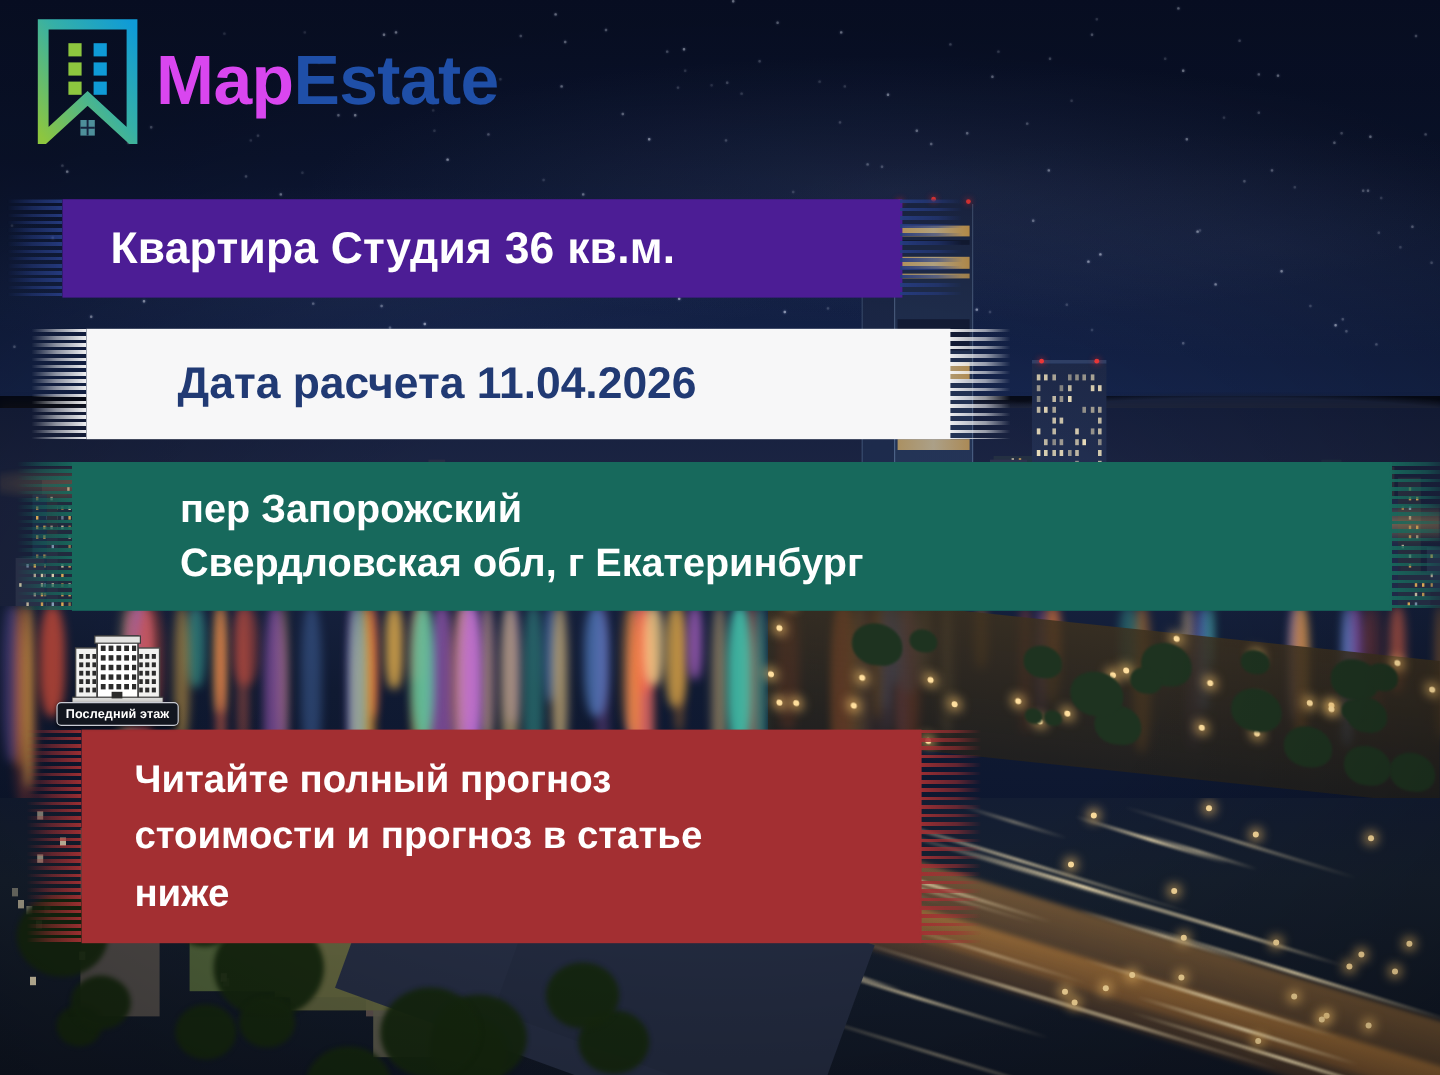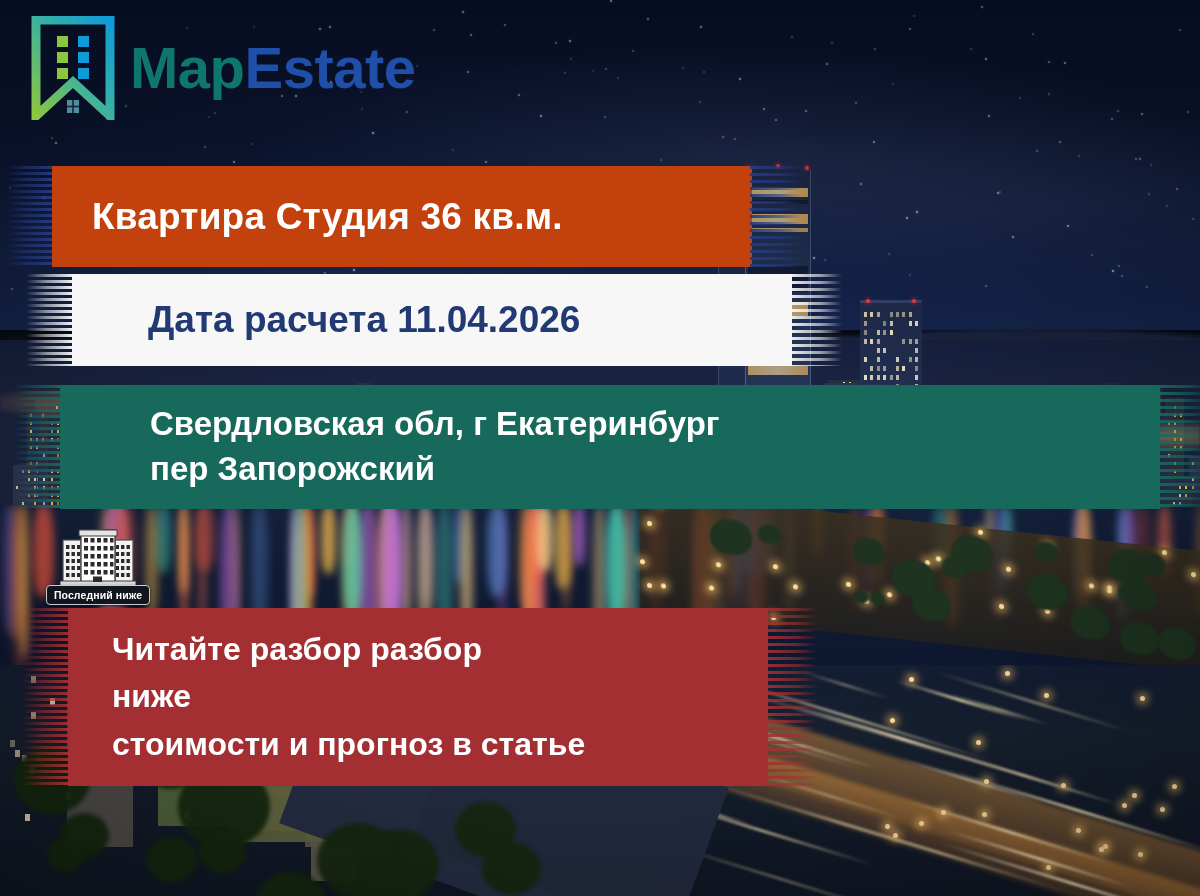--- a/index.html
+++ b/index.html
@@ -151,43 +151,43 @@
     position:absolute; left:30px; top:16px;
     display:flex; align-items:center; gap:14px;
     z-index:40;
   }
   .logo-mark { width:86px; height:104px; display:block; }
   .logo-text { display:flex; flex-direction:column; justify-content:center; }
   .logo-word {
     font-size:58px; font-weight:700; line-height:1;
     letter-spacing:-.5px; white-space:nowrap;
   }
-  .logo-word .lw-a { color:#0f766e; }
+  .logo-word .lw-a { color:#d946ef; }
   .logo-word .lw-b { color:#1f4fa8; }
   .logo-tag {
     margin-top:5px;
     font-size:15.5px; font-weight:400; letter-spacing:1.6px;
     color:#3e8fd6; white-space:nowrap;
   }
 
   
   .band { position:absolute; z-index:30; display:flex; align-items:center; }
   .band .ink { position:relative; z-index:3; }
 
   
   .frayL, .frayR {
     position:absolute; top:0; bottom:0; width:46px; z-index:2;
   }
   .frayL { left:-46px; }
   .frayR { right:-50px; width:52px; }
 
   
   #band-apartment {
-    left:52px; top:166px; width:700px; height:101px;
-    background:#c2410c;
+    left:52px; top:166px; width:700px; height:82px;
+    background:#4c1d95;
     padding-left:40px;
   }
   #band-apartment .frayL {
     background:
       repeating-linear-gradient(180deg,
         rgba(38,60,130,.95) 0px, rgba(38,60,130,.95) 3px,
         rgba(38,60,130,0) 3px, rgba(38,60,130,0) 6px);
     -webkit-mask-image:linear-gradient(90deg, rgba(0,0,0,0) 0%, rgba(0,0,0,.55) 45%, #000 100%);
             mask-image:linear-gradient(90deg, rgba(0,0,0,0) 0%, rgba(0,0,0,.55) 45%, #000 100%);
   }
@@ -3042,22 +3042,22 @@
   <div class="band" id="band-date">
     <span class="frayL"></span>
     <span class="frayR"></span>
     <span class="ink">Дата расчета 11.04.2026</span>
   </div>
 
   <div class="band" id="band-address">
     <span class="frayL"></span>
     <span class="frayR"></span>
     <span class="ink">
+      <div>пер Запорожский</div>
       <div>Свердловская обл, г Екатеринбург</div>
-      <div>пер Запорожский</div>
     </span>
   </div>
 
   <div id="map-pin">
     <svg class="pin-building" viewBox="0 0 76 62">
 
       <rect x="3" y="16" width="18" height="42" fill="#f2f2f0" stroke="#4a4a4a" stroke-width="1.2"></rect>
 
       <rect x="55" y="16" width="18" height="42" fill="#f2f2f0" stroke="#4a4a4a" stroke-width="1.2"></rect>
 
@@ -3120,26 +3120,26 @@
           <rect x="43.5" y="38" width="4" height="4.5"></rect>
           <rect x="50" y="38" width="3.5" height="4.5"></rect>
         <rect x="24" y="46" width="4" height="4.5"></rect>
           <rect x="30.5" y="46" width="4" height="4.5"></rect>
           <rect x="37" y="46" width="4" height="4.5"></rect>
           <rect x="43.5" y="46" width="4" height="4.5"></rect>
           <rect x="50" y="46" width="3.5" height="4.5"></rect>
         <rect x="33" y="52.5" width="9" height="5.5"></rect>
       </g>
     </svg>
-    <div class="pin-label">Последний ниже</div>
+    <div class="pin-label">Последний этаж</div>
   </div>
 
   <div class="band" id="band-cta">
     <span class="frayL"></span>
     <span class="frayR"></span>
     <span class="ink">
-      <div>Читайте разбор разбор</div>
+      <div>Читайте полный прогноз</div>
+      <div>стоимости и прогноз в статье</div>
       <div>ниже</div>
-      <div>стоимости и прогноз в статье</div>
     </span>
   </div>
 
 </div>
 
 </body></html>

